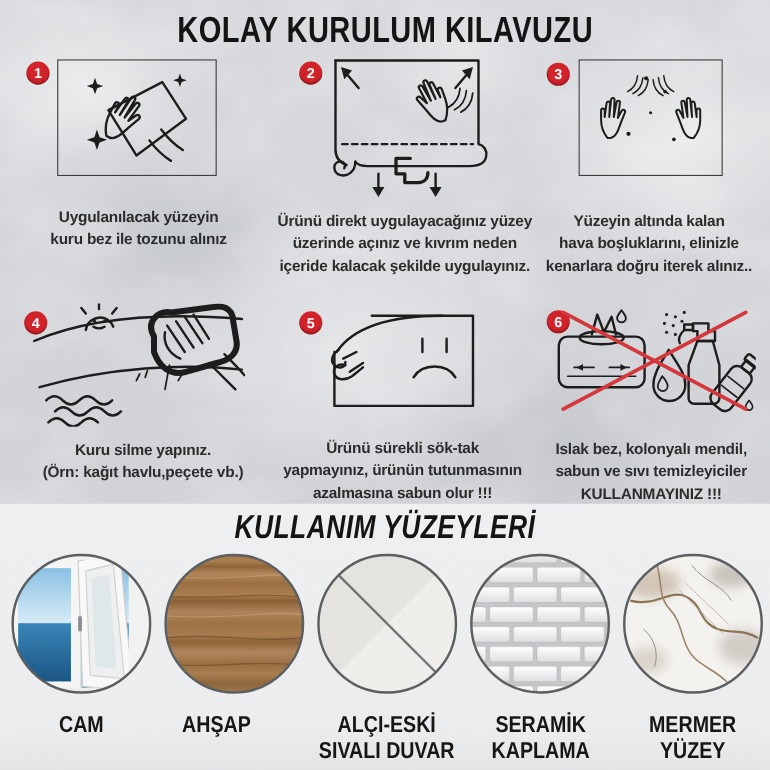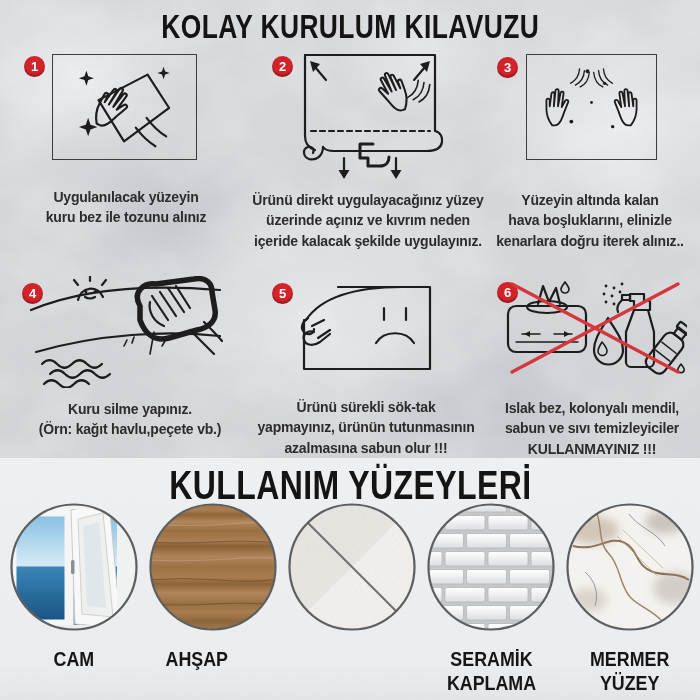--- a/index.html
+++ b/index.html
@@ -16,21 +16,21 @@
       radial-gradient(280px 210px at 46% 68%, rgba(255,255,255,.45), rgba(255,255,255,0) 65%),
       radial-gradient(210px 150px at 70% 88%, rgba(167,172,180,.32), rgba(167,172,180,0) 60%),
       radial-gradient(170px 130px at 24% 46%, rgba(162,168,176,.30), rgba(162,168,176,0) 60%),
       radial-gradient(150px 110px at 60% 12%, rgba(255,255,255,.4), rgba(255,255,255,0) 60%),
       linear-gradient(180deg,#d9dbde 0%, #d3d5d9 100%);
   }
   .noise { position:absolute; left:0; top:0; pointer-events:none; }
 
   .title1, .title2 { position:absolute; width:100%; text-align:center; color:#141414; font-weight:bold; }
   .title1 { top:8px;  font-size:33px; letter-spacing:.5px; }
-  .title2 { top:463px; font-size:40px; letter-spacing:.5px; }
+  .title2 { top:463px; font-size:30px; letter-spacing:.5px;font-style:italic; }
   .cond { display:inline-block; transform:scaleX(.8); transform-origin:50% 50%; white-space:pre-line; }
 
   
   .badge {
     position:absolute; width:21px; height:21px; border-radius:50%;
     background:#d2232a; color:#fff; font-weight:bold; font-size:13px;
     display:flex; align-items:center; justify-content:center;
     box-shadow: inset 0 -2px 2px rgba(0,0,0,.28);
   }
   .b1{left:24px;top:56px;} .b2{left:272px;top:56px;} .b3{left:497px;top:57px;}
@@ -441,18 +441,20 @@
           <path d="M30,6 C38,22 32,40 44,52 C56,64 54,84 66,96 C74,104 86,108 96,118" stroke="#9a8268" stroke-width="1.4" fill="none"></path>
           <path d="M64,12 C74,26 92,30 100,44 M20,70 C30,78 34,92 30,104" stroke="#8f8f8f" stroke-width=".9" fill="none"></path>
           <path d="M52,34 L92,74 M58,28 L98,66" stroke="#b9ab97" stroke-width=".7" fill="none"></path>
         </g>
         <circle cx="65" cy="65" r="62.5" fill="none" stroke="#5c5e60" stroke-width="2.2"></circle>
       </svg>
     </div>
 
     <div class="surface-label l1"><span class="cond">CAM</span></div>
     <div class="surface-label l2"><span class="cond">AHŞAP</span></div>
+    <div class="surface-label l3"><span class="cond">ALÇI-ESKİ
+SIVALI DUVAR</span></div>
     <div class="surface-label l4"><span class="cond">SERAMİK
 KAPLAMA</span></div>
     <div class="surface-label l5"><span class="cond">MERMER
 YÜZEY</span></div>
   </section>
 </div>
 
 </body></html>

